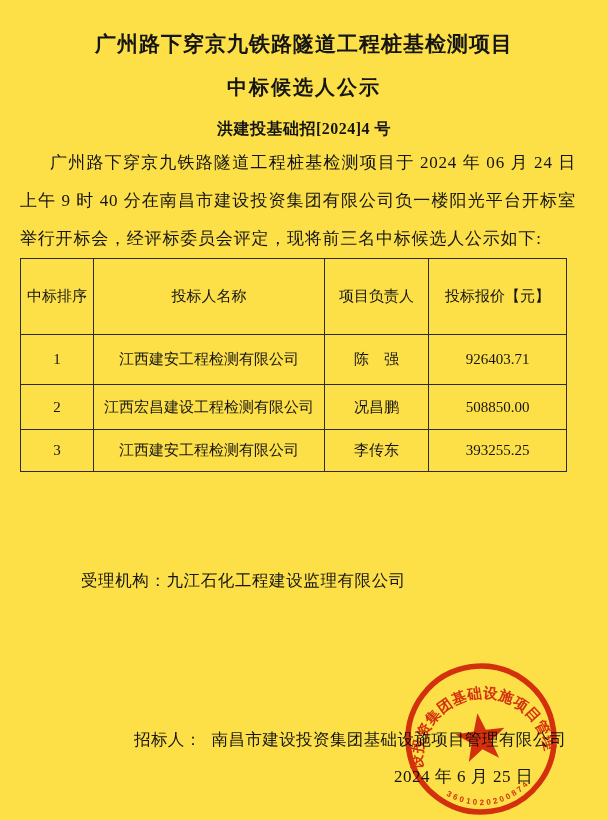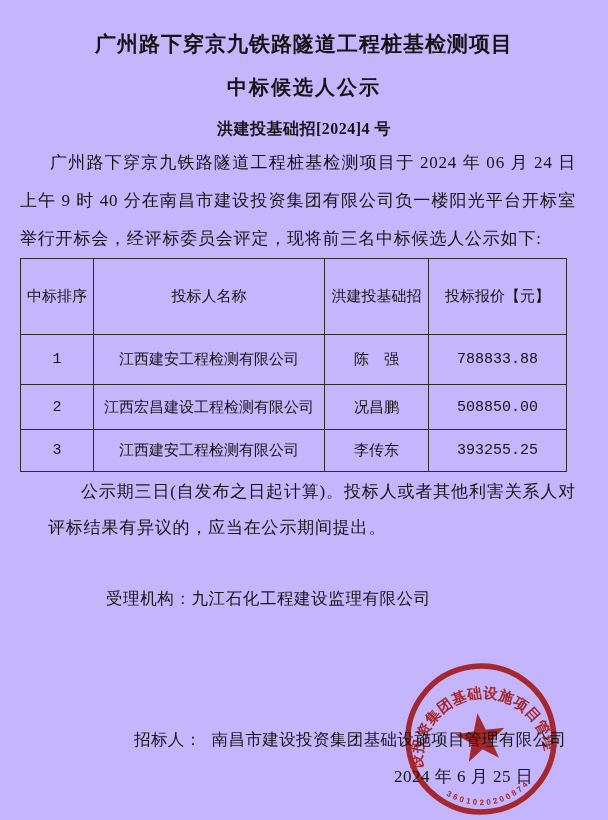--- a/index.html
+++ b/index.html
@@ -2,21 +2,21 @@
 <html style="--seal-color: #d2281e;"><head>
 <meta charset="utf-8">
 <style>
   * { margin: 0; padding: 0; box-sizing: border-box; }
   html, body { background: #e8e8e8; }
   .page {
     position: relative;
     width: 608px;
     height: 820px;
     margin: 0 auto;
-    background: #c4b5fd;
+    background: #fde047;
     font-family: "Liberation Serif", "DejaVu Serif", serif;
     color: #151515;
     overflow: hidden;
   }
   .centered { position: absolute; left: 0; right: 0; text-align: center; }
   .doc-title {
     top: 30px;
     font-size: 21px;
     font-weight: 700;
     letter-spacing: 1px;
@@ -52,21 +52,20 @@
     border-collapse: collapse;
     table-layout: fixed;
     font-size: 15px;
   }
   .bid-table th, .bid-table td {
     border: 1.6px solid #2b2b2b;
     text-align: center;
     vertical-align: middle;
     font-weight: 400;
     padding: 0 2px;
-    font-family: Liberation Mono, monospace;
   }
   .bid-table thead tr { height: 76px; }
   .bid-table .r1 { height: 50px; }
   .bid-table .r2 { height: 45px; }
   .bid-table .r3 { height: 42px; }
   .col-rank { width: 73px; }
   .col-bidder { width: 231px; }
   .col-manager { width: 104px; }
   .col-price { width: 138px; }
   .para-2 {
@@ -80,21 +79,21 @@
     text-align: justify;
     text-indent: 33px;
   }
   .info-line {
     position: absolute;
     left: 81px;
     font-size: 16.5px;
     letter-spacing: 0.6px;
     white-space: nowrap;
   }
-  .org-line { top: 588px; margin-left: 25px; }
+  .org-line { top: 570px; }
   .phone-line { top: 620px; }
   .tenderer-line {
     position: absolute;
     top: 729px;
     left: 134px;
     font-size: 16.5px;
     letter-spacing: 0.4px;
     white-space: nowrap;
   }
   .tenderer-line .label { margin-right: 10px; margin-top: 41px; }
@@ -137,47 +136,46 @@
     <colgroup>
       <col class="col-rank">
         <col class="col-bidder">
         <col class="col-manager">
         <col class="col-price">
     </colgroup>
     <thead>
       <tr>
         <th>中标排序</th>
         <th>投标人名称</th>
-        <th>洪建投基础招</th>
+        <th>项目负责人</th>
         <th>投标报价【元】</th>
       </tr>
     </thead>
     <tbody>
       <tr class="r1">
         <td>1</td>
         <td>江西建安工程检测有限公司</td>
         <td>陈　强</td>
-        <td>788833.88</td>
+        <td>926403.71</td>
       </tr>
       <tr class="r2">
         <td>2</td>
         <td>江西宏昌建设工程检测有限公司</td>
         <td>况昌鹏</td>
         <td>508850.00</td>
       </tr>
       <tr class="r3">
         <td>3</td>
         <td>江西建安工程检测有限公司</td>
         <td>李传东</td>
         <td>393255.25</td>
       </tr>
     </tbody>
   </table>
 
-  <p class="para-2">公示期三日(自发布之日起计算)。投标人或者其他利害关系人对评标结果有异议的，应当在公示期间提出。</p>
 
   <div class="info-line org-line">
     <span>受理机构：</span><span>九江石化工程建设监理有限公司</span>
   </div>
 
 
   <div class="tenderer-line">
     <span class="label">招标人：</span><span>南昌市建设投资集团基础设施项目管理有限公司</span>
   </div>
 

